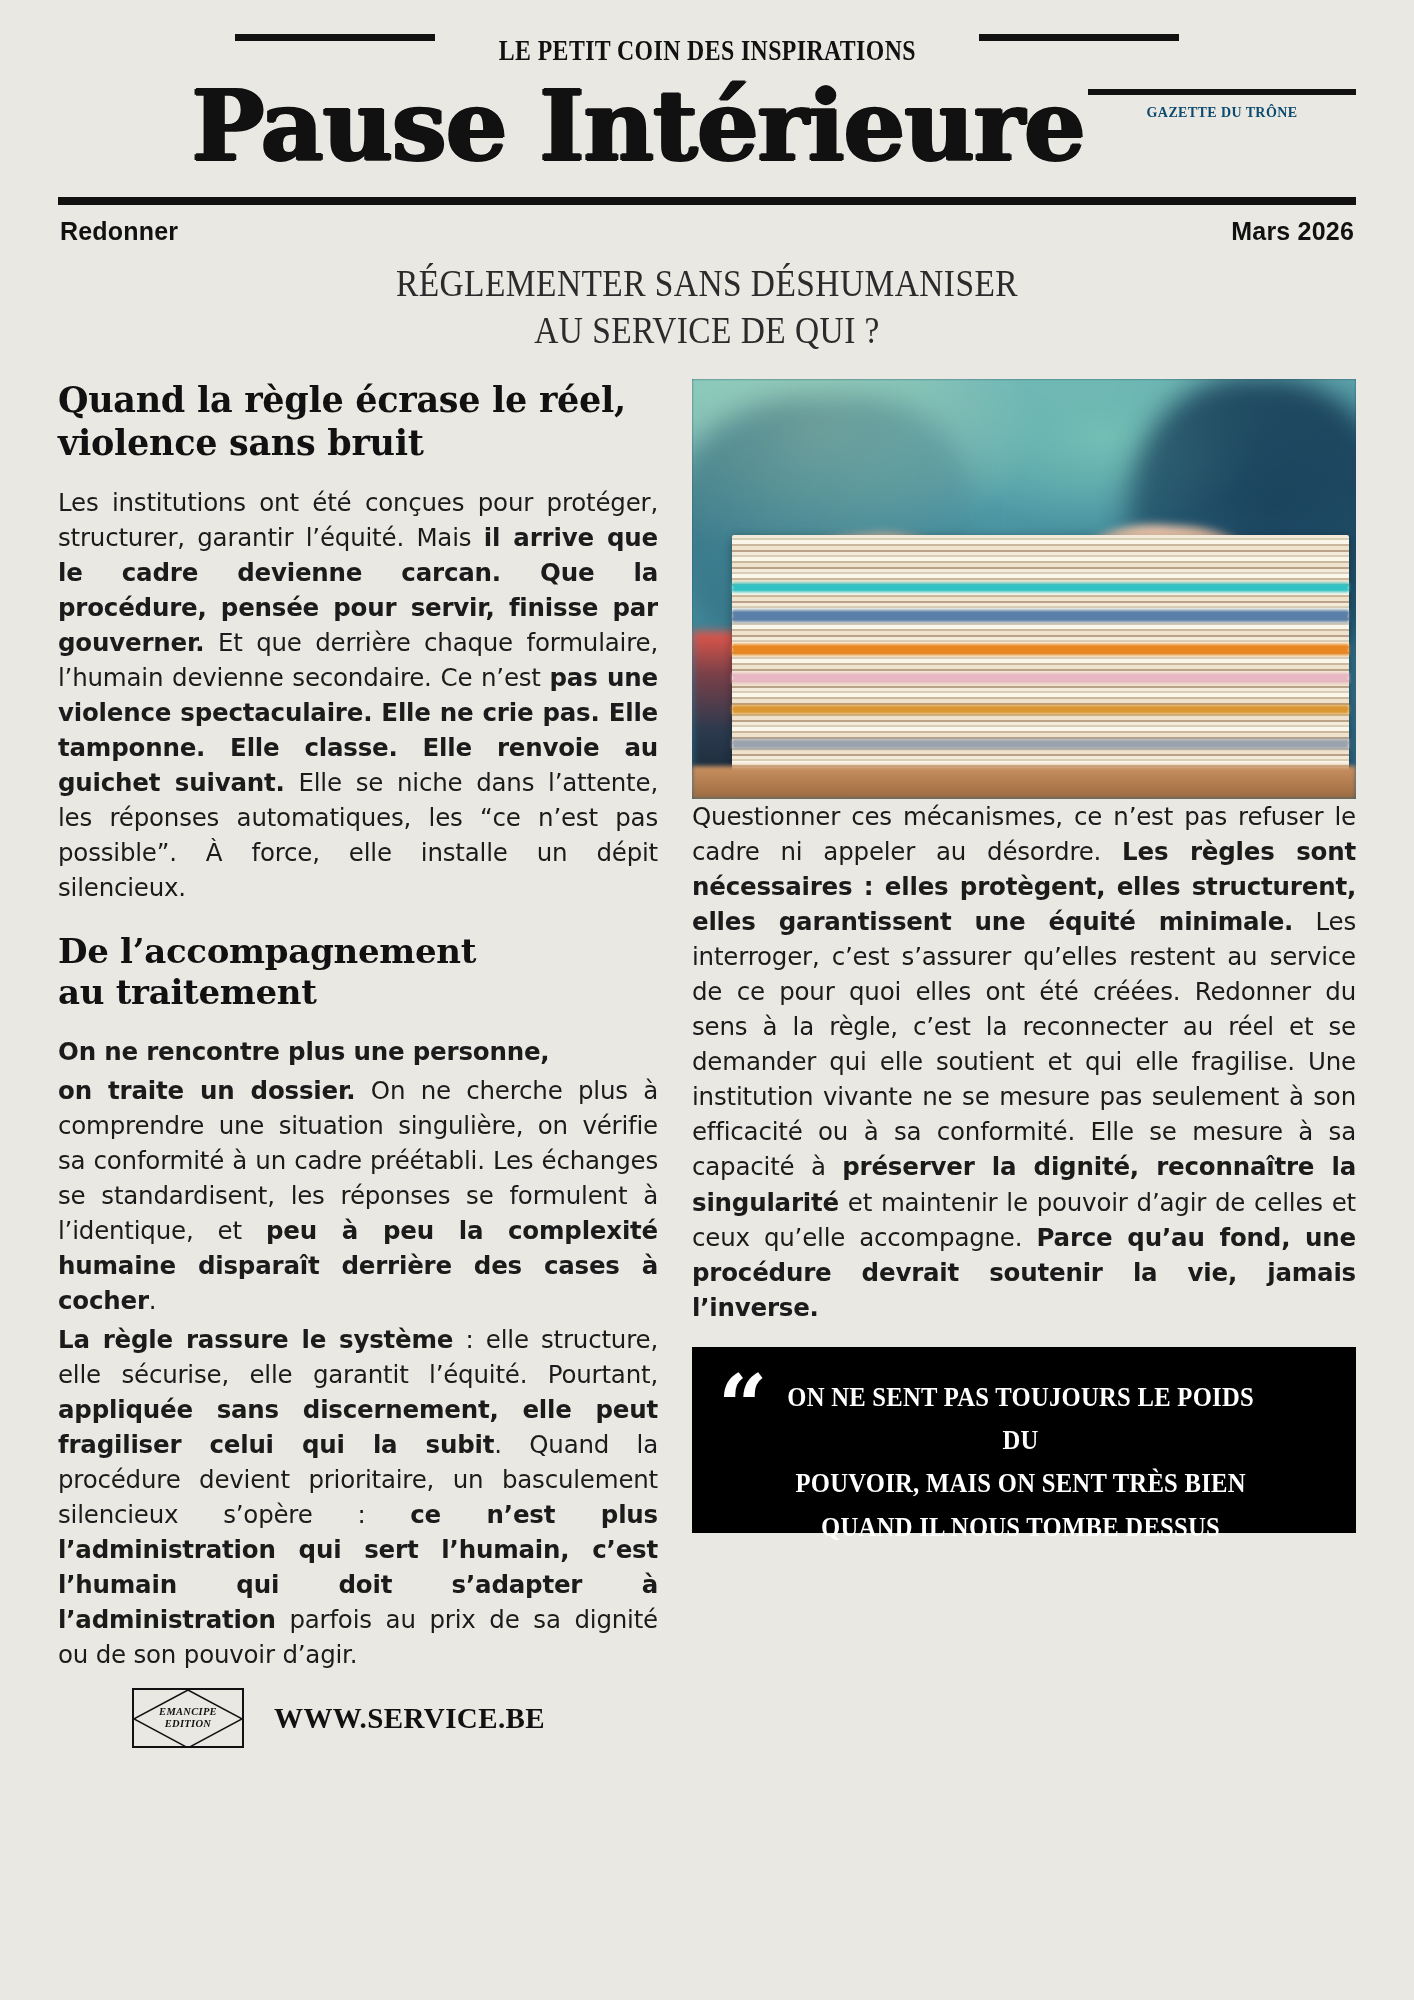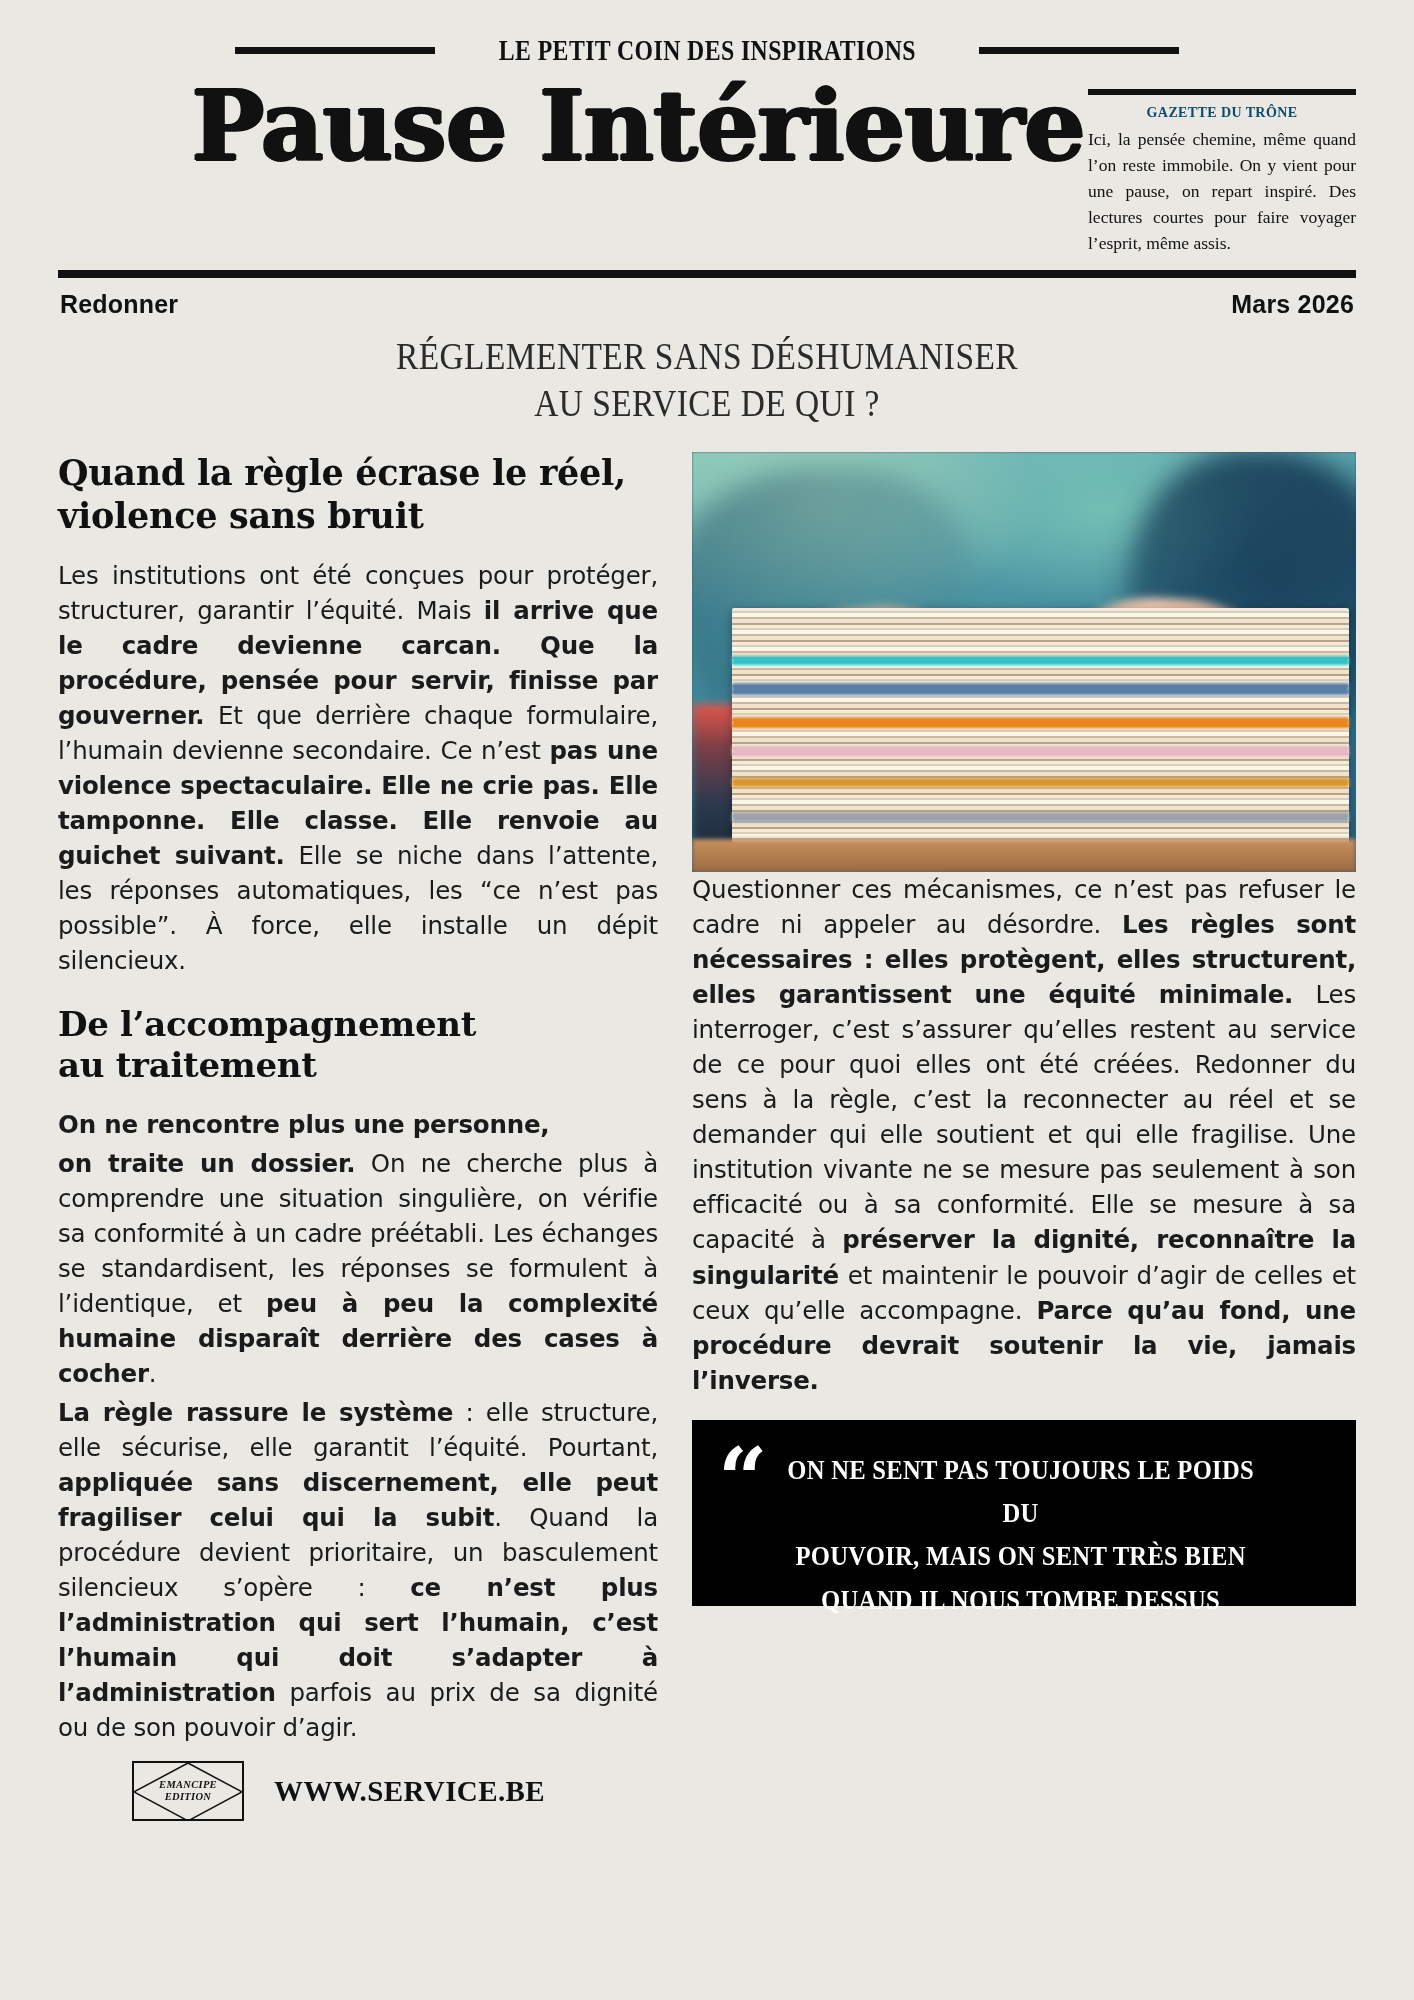--- a/index.html
+++ b/index.html
@@ -18,21 +18,20 @@
     height: 2000px;
     background: #e9e8e3;
     padding: 0 58px;
   }
 
   
   .masthead { position: relative; padding-top: 34px; }
 
   .kicker-row {
     display: flex;
-    align-items: center;
     justify-content: center;
     gap: 18px;
     padding: 0 20px;
   }
   .kicker-rule {
     height: 7px;
     background: #111;
     flex: 0 0 200px;
   }
   .kicker-rule.right { flex: 0 0 200px; }
@@ -318,21 +317,20 @@
       <div class="kicker-rule"></div>
       <div class="kicker-text">LE PETIT COIN DES INSPIRATIONS</div>
       <div class="kicker-rule right"></div>
     </div>
 
     <div class="title-row">
       <div class="paper-title">Pause Intérieure</div>
       <div class="mast-side">
         <div class="mast-side-rule"></div>
         <div class="mast-side-title">GAZETTE DU TRÔNE</div>
-        <div class="mast-side-body">Ici, la pensée chemine, même quand l’on reste immobile. On y vient pour une pause, on repart inspiré. Des lectures courtes  pour faire voyager l’esprit, même assis.</div>
       </div>
     </div>
 
     <div class="mast-rule-major"></div>
 
     <div class="dateline">
       <span>Redonner</span>
       <span>Mars 2026</span>
     </div>
 

